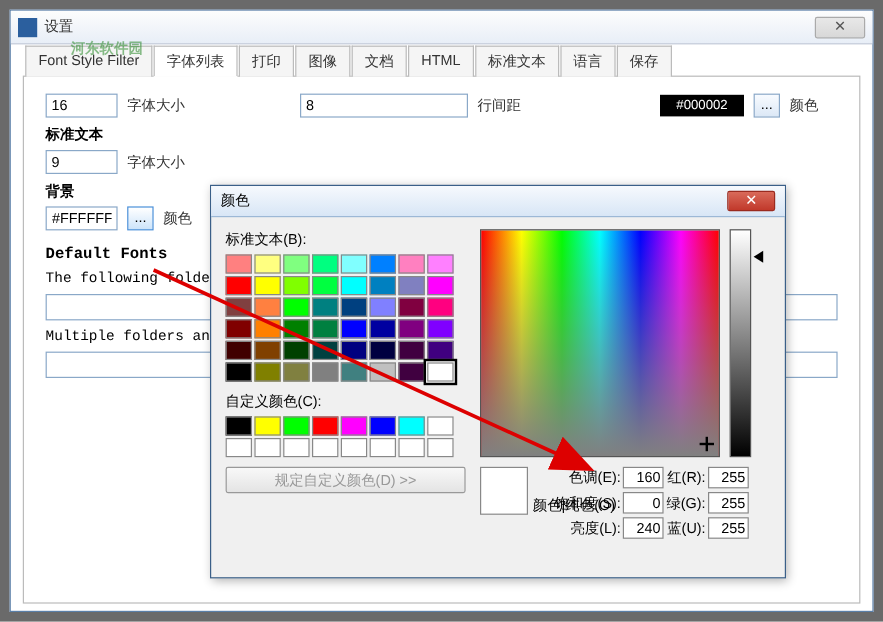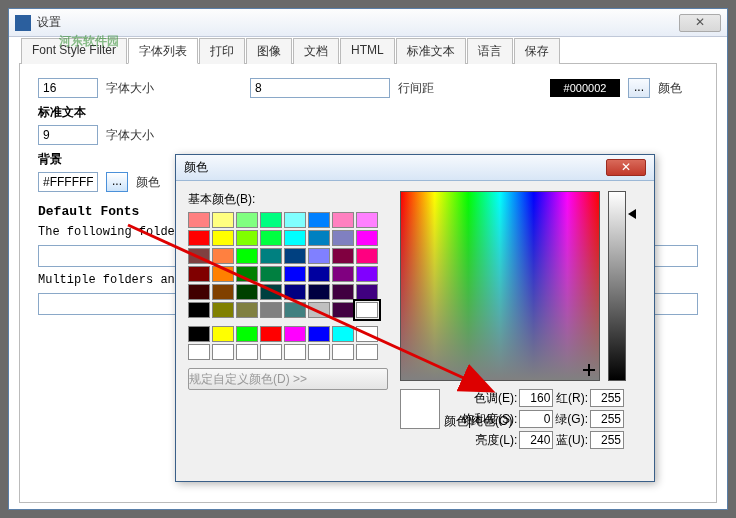--- a/index.html
+++ b/index.html
@@ -36,21 +36,21 @@
 .color-dialog { position: absolute; left: 175px; top: 154px; width: 480px; height: 328px; background: #f0f0f0; border: 1px solid #3a5f88; box-shadow: 2px 2px 8px rgba(0,0,0,0.3); }
 .cd-titlebar { height: 26px; background: linear-gradient(#f6f9fd,#d8e6f6); display: flex; align-items: center; padding: 0 8px; border-bottom: 1px solid #9cb8d6; }
 .cd-titlebar .t { flex: 1; }
 .cd-titlebar .x { width: 40px; height: 17px; background: linear-gradient(#d96a5a,#c1392b); color: #fff; text-align: center; line-height: 15px; border-radius: 2px; border: 1px solid #9a2b20; }
 .cd-body { padding: 10px 12px; display: flex; gap: 12px; }
 .cd-left { width: 200px; }
 .cd-label { margin-bottom: 4px; }
 .swatch-grid { display: grid; grid-template-columns: repeat(8, 22px); gap: 2px; margin-bottom: 8px; }
 .swatch { width: 22px; height: 16px; border: 1px solid #888; }
 .swatch.sel { outline: 2px solid #000; outline-offset: 1px; background: #fff !important; }
-.cd-btn { height: 22px; border: 1px solid #999; background: linear-gradient(#f8f8f8,#e4e4e4); border-radius: 2px; line-height: 20px; margin-top: 4px; }
+.cd-btn { height: 22px; border: 1px solid #999; background: linear-gradient(#f8f8f8,#e4e4e4); border-radius: 2px; text-align: center; line-height: 20px; margin-top: 4px; }
 .cd-btn.disabled { color: #999; }
 .cd-btn.primary { background: linear-gradient(#bfe6ff,#7fc8f0); border-color: #4a90c8; width: 70px; display: inline-block; }
 .cd-btn.secondary { width: 70px; display: inline-block; margin-left: 6px; }
 .cd-btn.wide { width: 100%; }
 
 .cd-right { flex: 1; position: relative; }
 .spectrum { width: 200px; height: 190px; position: relative; background:
   linear-gradient(to bottom, rgba(128,128,128,0) 0%, rgba(128,128,128,1) 100%),
   linear-gradient(to right, #f00 0%, #ff0 17%, #0f0 34%, #0ff 50%, #00f 67%, #f0f 84%, #f00 100%);
   border: 1px solid #555; }
@@ -129,21 +129,21 @@
   </div>
 </div>
 
 <div class="color-dialog">
   <div class="cd-titlebar">
     <span class="t">颜色</span>
     <div class="x">✕</div>
   </div>
   <div class="cd-body">
     <div class="cd-left">
-      <div class="cd-label">基本颜色(B):</div>
+      <div class="cd-label">标准文本(B):</div>
       <div class="swatch-grid" id="basic-grid">
           <div class="swatch" style="background: rgb(255, 128, 128);"></div>
           <div class="swatch" style="background: rgb(255, 255, 128);"></div>
           <div class="swatch" style="background: rgb(128, 255, 128);"></div>
           <div class="swatch" style="background: rgb(0, 255, 128);"></div>
           <div class="swatch" style="background: rgb(128, 255, 255);"></div>
           <div class="swatch" style="background: rgb(0, 128, 255);"></div>
           <div class="swatch" style="background: rgb(255, 128, 192);"></div>
           <div class="swatch" style="background: rgb(255, 128, 255);"></div>
           <div class="swatch" style="background: rgb(255, 0, 0);"></div>
@@ -180,20 +180,21 @@
           <div class="swatch" style="background: rgb(64, 0, 128);"></div>
           <div class="swatch" style="background: rgb(0, 0, 0);"></div>
           <div class="swatch" style="background: rgb(128, 128, 0);"></div>
           <div class="swatch" style="background: rgb(128, 128, 64);"></div>
           <div class="swatch" style="background: rgb(128, 128, 128);"></div>
           <div class="swatch" style="background: rgb(64, 128, 128);"></div>
           <div class="swatch" style="background: rgb(192, 192, 192);"></div>
           <div class="swatch" style="background: rgb(64, 0, 64);"></div>
           <div class="swatch sel" style="background: rgb(255, 255, 255);"></div>
         </div>
+      <div class="cd-label">自定义颜色(C):</div>
       <div class="swatch-grid" id="custom-grid">
           <div class="swatch" style="background: rgb(0, 0, 0);"></div>
           <div class="swatch" style="background: rgb(255, 255, 0);"></div>
           <div class="swatch" style="background: rgb(0, 255, 0);"></div>
           <div class="swatch" style="background: rgb(255, 0, 0);"></div>
           <div class="swatch" style="background: rgb(255, 0, 255);"></div>
           <div class="swatch" style="background: rgb(0, 0, 255);"></div>
           <div class="swatch" style="background: rgb(0, 255, 255);"></div>
           <div class="swatch" style="background: rgb(255, 255, 255);"></div>
           <div class="swatch" style="background: rgb(255, 255, 255);"></div>

